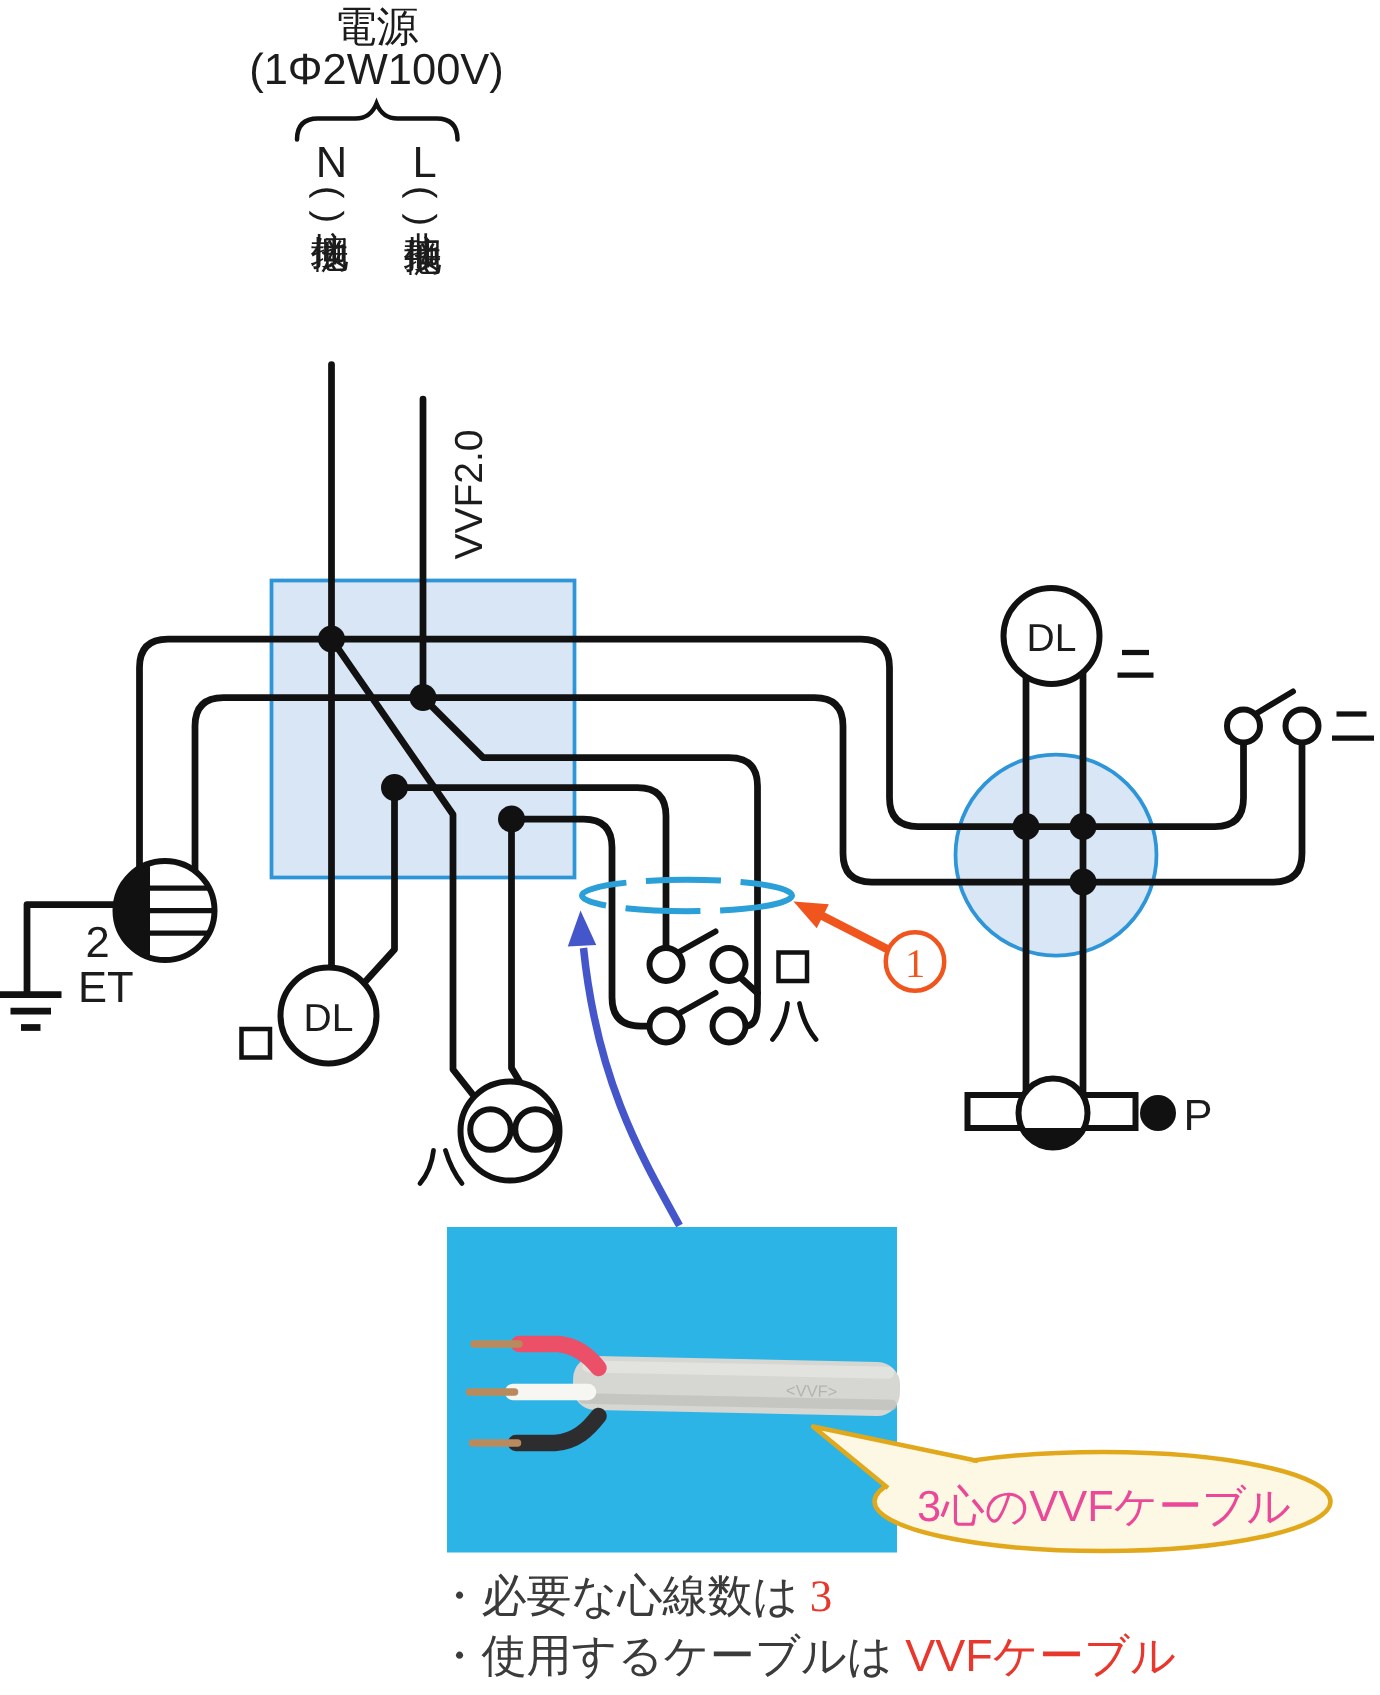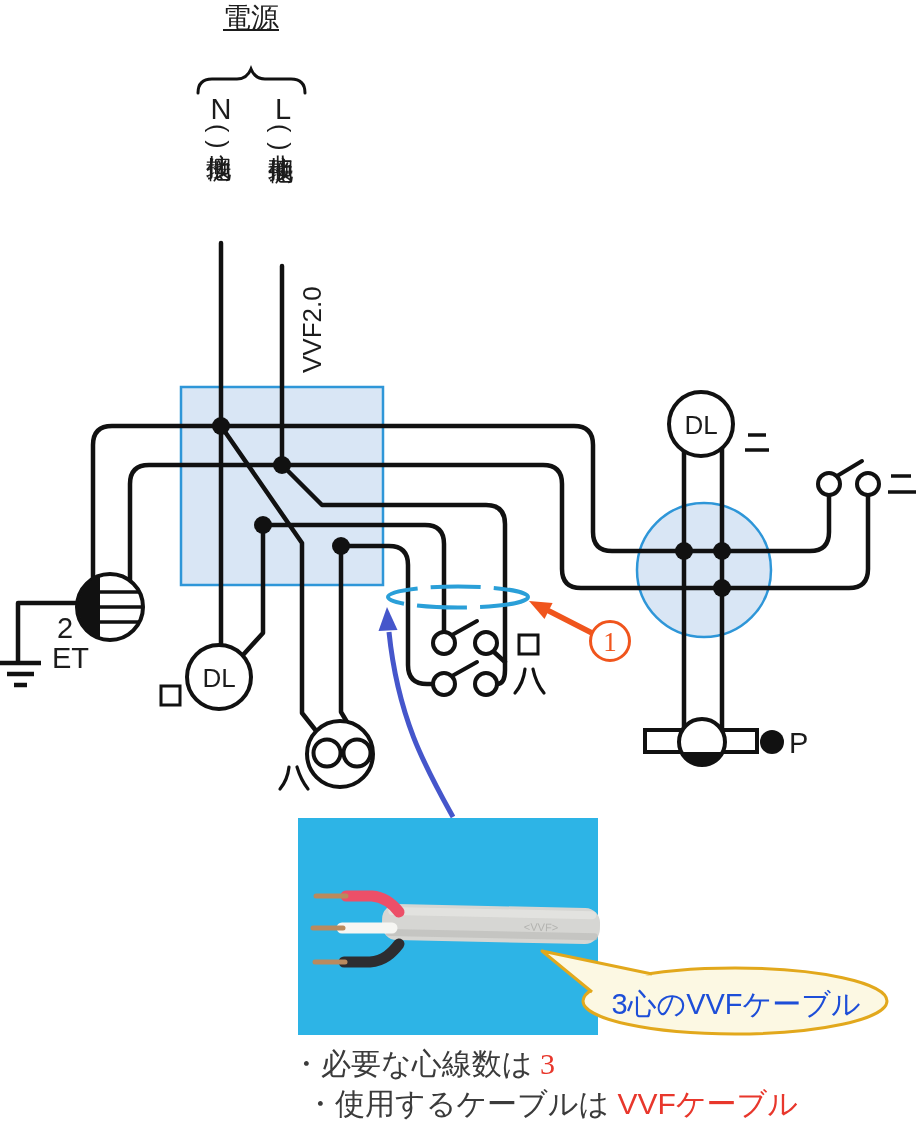--- a/index.html
+++ b/index.html
@@ -5,21 +5,21 @@
   html,body{margin:0;padding:0;background:#ffffff;}
   #stage{position:relative;width:920px;height:1130px;background:#fff;overflow:hidden;
          font-family:"Liberation Sans","DejaVu Sans",sans-serif;color:#222;}
   #stage svg{position:absolute;left:0;top:0;}
   .lbl{position:absolute;color:#1c1c1c;white-space:nowrap;line-height:1.05;}
   .center{text-align:center;}
   .vert{writing-mode:vertical-rl;text-orientation:mixed;letter-spacing:2px;}
   .rot{transform:rotate(-90deg);transform-origin:0 0;}
   .note-line{position:absolute;font-size:30px;color:#3b3b3b;}
   .red{color:#e8372c;}
-  .balloon-text{position:absolute;font-size:29px;color:#1d4ed8;text-align:center;}
+  .balloon-text{position:absolute;font-size:29px;color:#ec4899;text-align:center;}
 </style>
 </head>
 <body>
 
 <div id="stage">
 
 <svg width="920" height="1130" viewBox="0 0 920 1130">
 
   <rect x="181" y="387" width="202" height="198" fill="#d9e6f5" stroke="#2e96d8" stroke-width="2.5"></rect>
   <circle cx="704" cy="570" r="67" fill="#d9e6f5" stroke="#2e96d8" stroke-width="2.5"></circle>
@@ -157,29 +157,30 @@
       <path d="M 315,962 H 345"></path>
     </g>
   </g>
 
   <g>
     <ellipse cx="735" cy="1001" rx="152" ry="33" fill="#fcf8e3" stroke="#e2a81c" stroke-width="3"></ellipse>
     <path d="M 652,974 L 542,951 L 592,992" fill="#fcf8e3" stroke="#e2a81c" stroke-width="3" stroke-linejoin="round"></path>
   </g>
 </svg>
 
-  <div class="lbl center" style="left:191px;top:3px;width:120px;font-size:28px;text-decoration:underline;">電源</div>
+  <div class="lbl center" style="left:191px;top:3px;width:120px;font-size:28px;">電源</div>
+  <div class="lbl center" style="left:141px;top:32px;width:220px;font-size:29px;">(1Φ2W100V)</div>
   <div class="lbl center" style="left:203px;top:94px;width:36px;font-size:29px;">N</div>
   <div class="lbl center" style="left:265px;top:94px;width:36px;font-size:29px;">L</div>
   <div class="lbl vert" style="left:206px;top:124px;font-size:25px;">(接地側)</div>
   <div class="lbl vert" style="left:268px;top:124px;font-size:25px;">(非接地側)</div>
   <div class="lbl rot" style="left:299px;top:373px;font-size:26px;">VVF2.0</div>
 
   <div class="balloon-text" style="left:590px;top:985px;width:292px;">3心のVVFケーブル</div>
 
   <div class="note-line" style="left:291px;top:1044px;font-family:Liberation Serif, serif;">
     <span>・必要な心線数は </span><span class="red">3</span>
   </div>
-  <div class="note-line" style="left:305px;top:1084px;">
+  <div class="note-line" style="left:291px;top:1084px;">
     <span>・使用するケーブルは </span><span class="red">VVFケーブル</span>
   </div>
 
 </div>
 
 </body></html>

